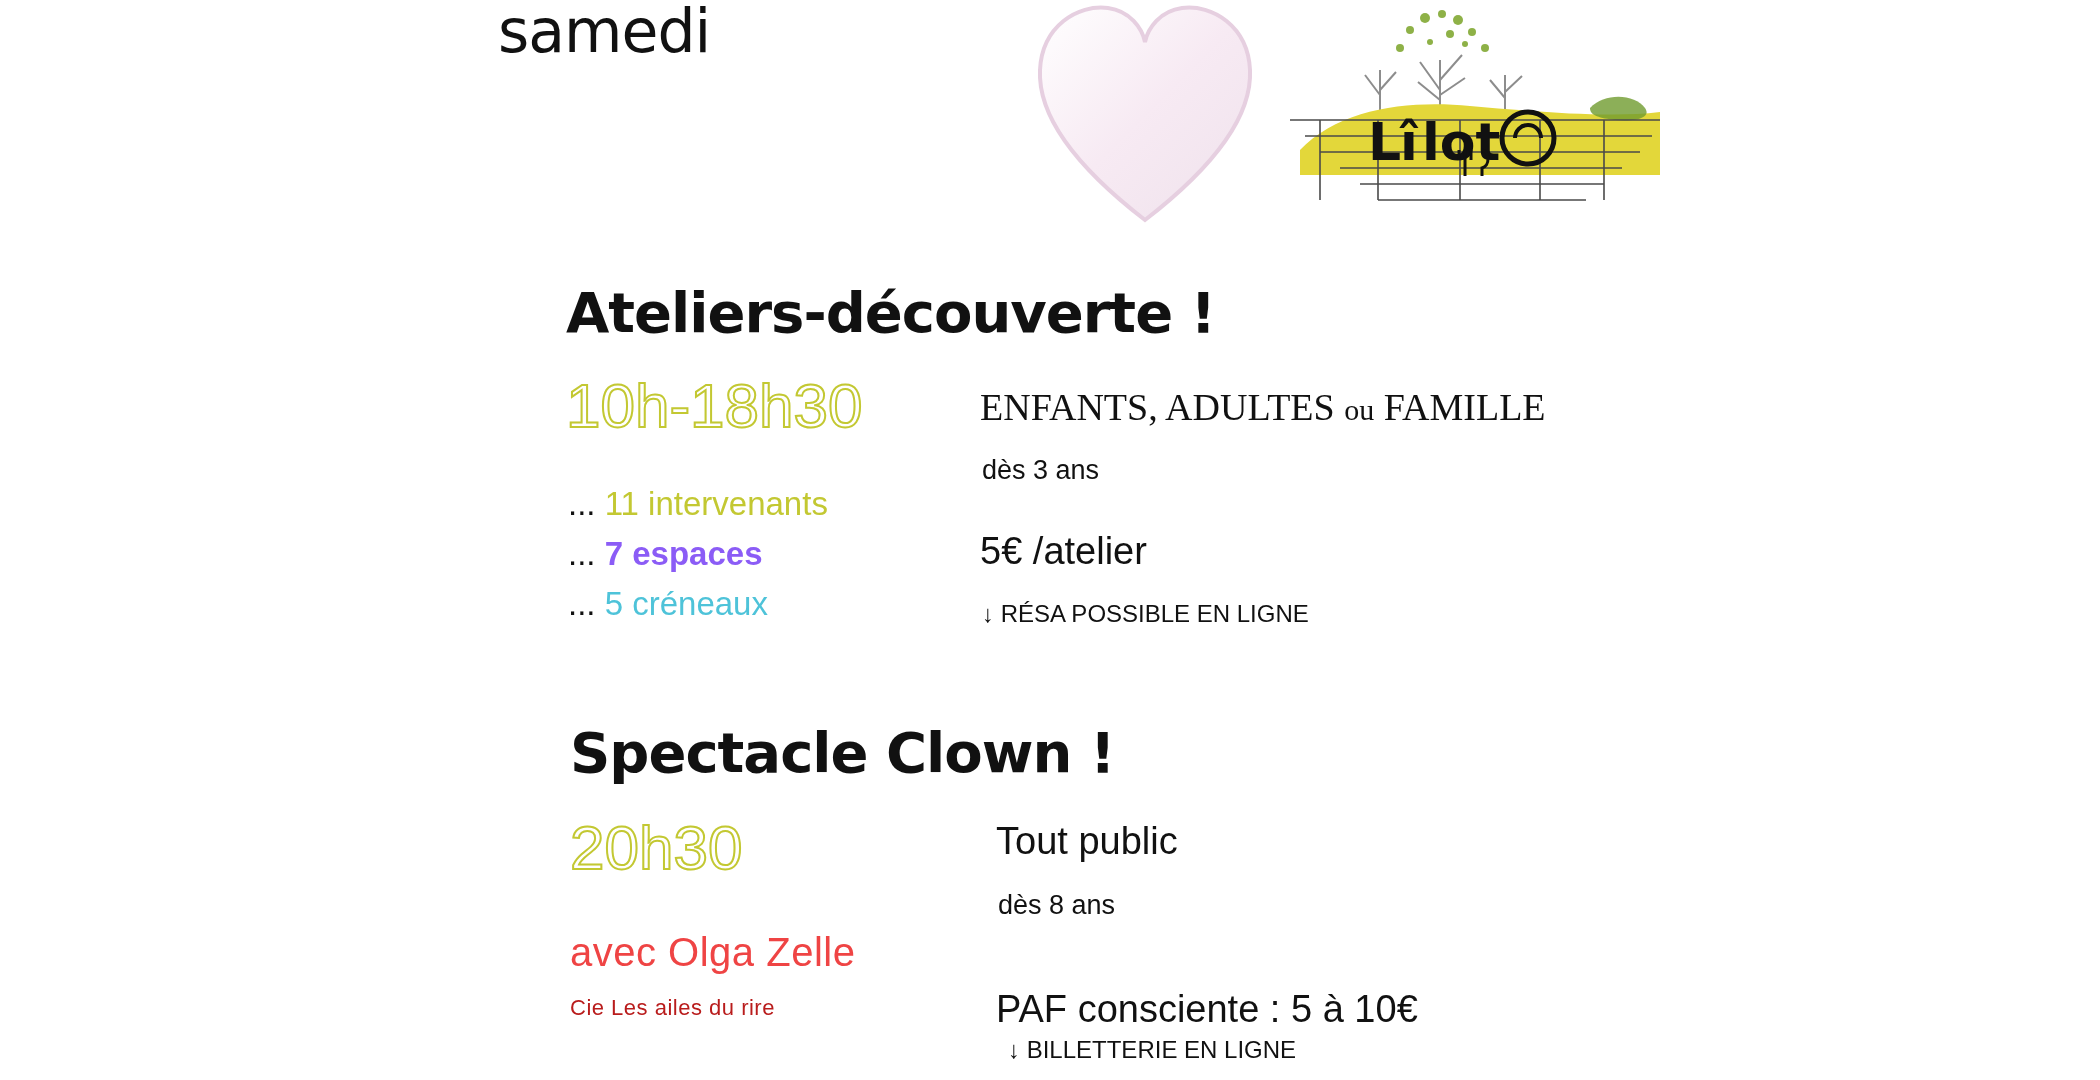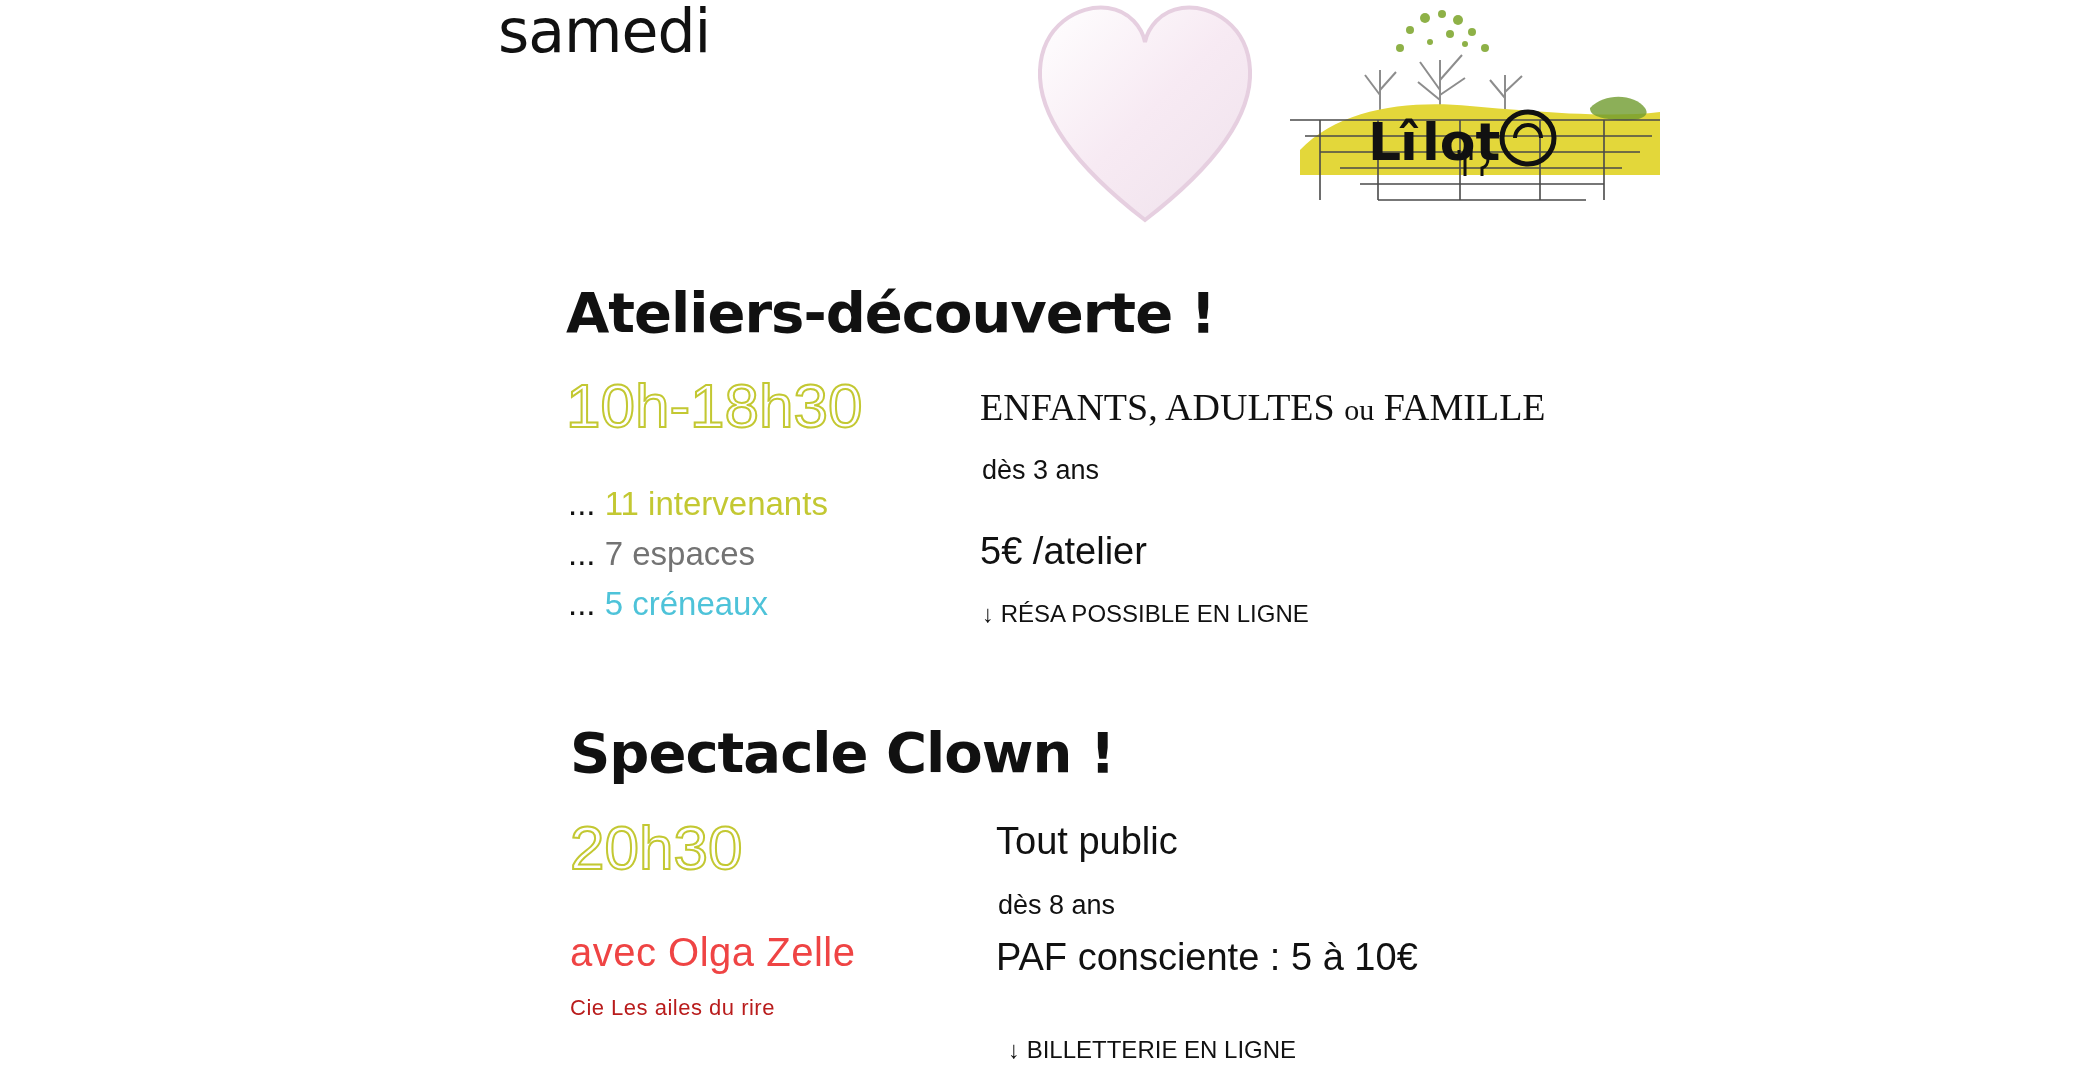--- a/index.html
+++ b/index.html
@@ -236,21 +236,21 @@
 <div class="section-title" style="left:566px; top:280px;">Ateliers-découverte !</div>
 
 <div class="time-big" style="left:566px; top:370px;">10h-18h30</div>
 
 <div class="bullet-line" style="left:568px; top:485px;">
   <span class="bullet-dots">...</span>
   <span style="color:#c3c832;">11 intervenants</span>
 </div>
 <div class="bullet-line" style="left:568px; top:535px;">
   <span class="bullet-dots">...</span>
-  <span style="color:#737373;">7 espaces</span>
+  <span style="color:#8b5cf6;font-weight:bold;">7 espaces</span>
 </div>
 <div class="bullet-line" style="left:568px; top:585px;">
   <span class="bullet-dots">...</span>
   <span style="color:#4ec3d9;">5 créneaux</span>
 </div>
 
 <div class="audience" style="left:980px; top:385px;font-family:Liberation Serif, serif;">
   <span>ENFANTS, ADULTES</span>
   <span class="small">ou</span>
   <span>FAMILLE</span>
@@ -261,14 +261,14 @@
 
 <div class="section-title" style="left:570px; top:720px;">Spectacle Clown !</div>
 
 <div class="time-big" style="left:570px; top:812px;">20h30</div>
 
 <div class="performer" style="left:570px; top:930px;">avec Olga Zelle</div>
 <div class="company" style="left:570px; top:995px;">Cie Les ailes du rire</div>
 
 <div class="audience" style="left:996px; top:820px;">Tout public</div>
 <div class="age" style="left:998px; top:890px;">dès 8 ans</div>
-<div class="price" style="left:996px; top:936px;">PAF consciente : 5 à 10€</div>
+<div class="price" style="left:996px; top:988px;">PAF consciente : 5 à 10€</div>
 <div class="resa" style="left:1008px; top:1036px;">↓ BILLETTERIE EN LIGNE</div>
 
 </body></html>

